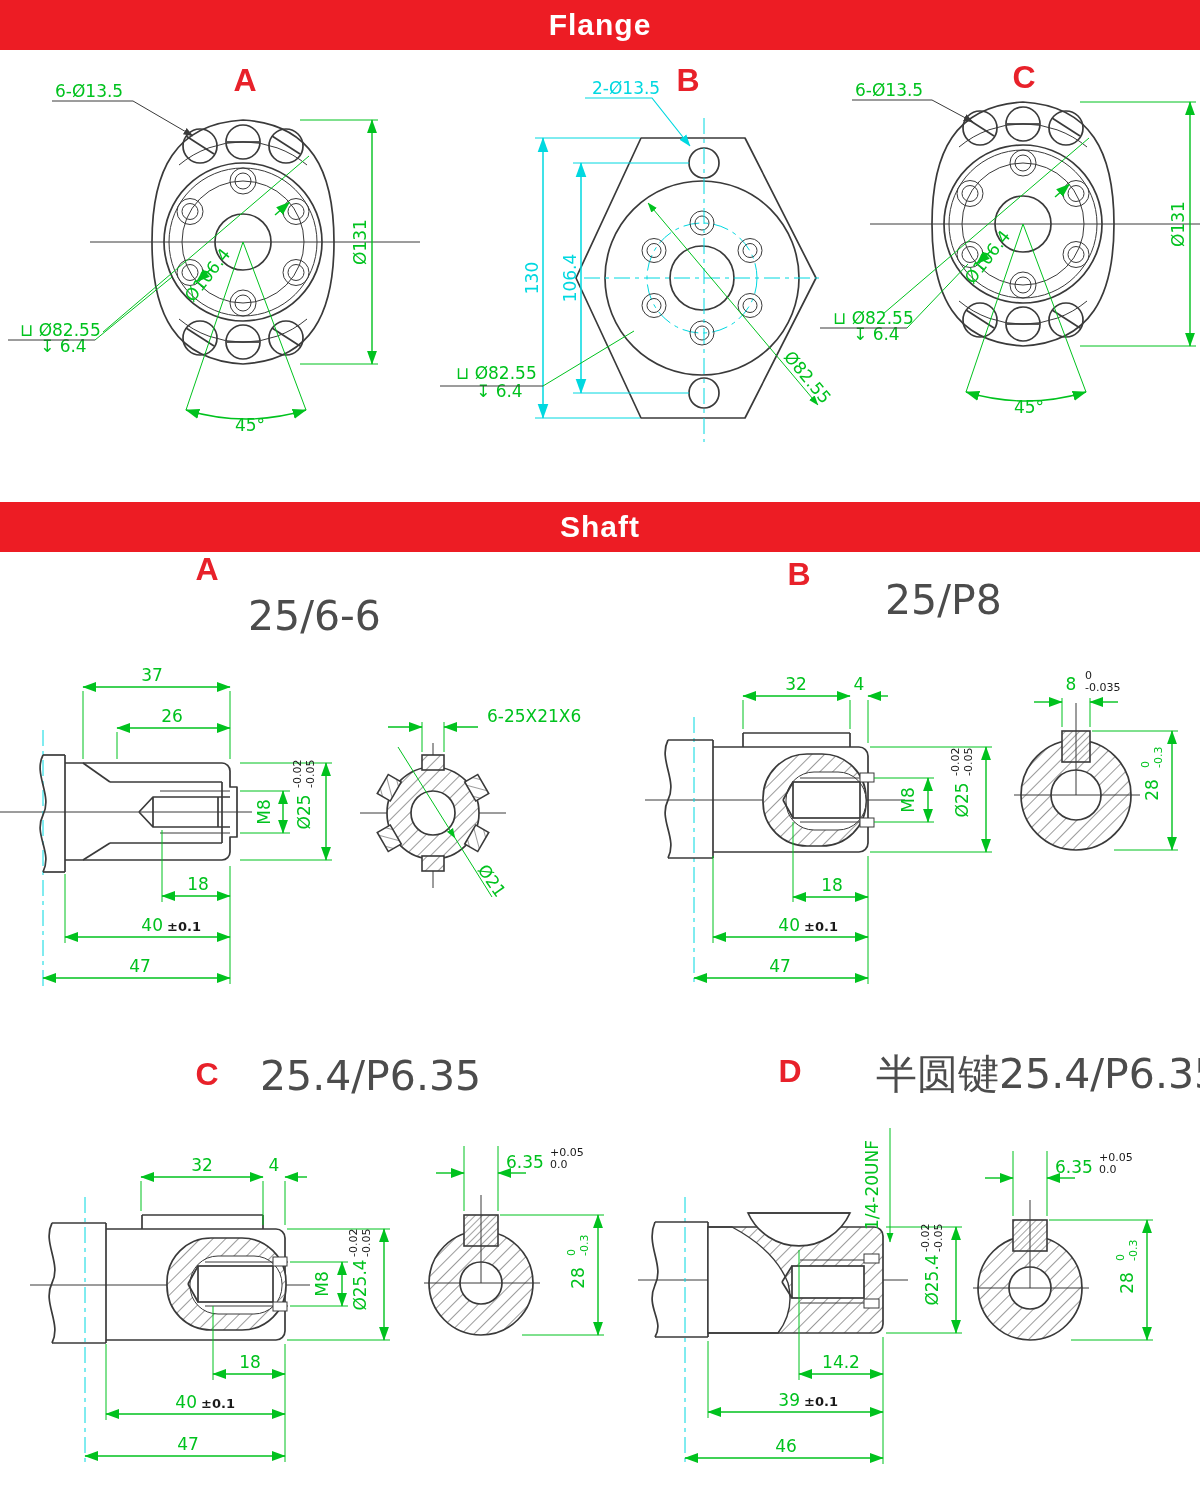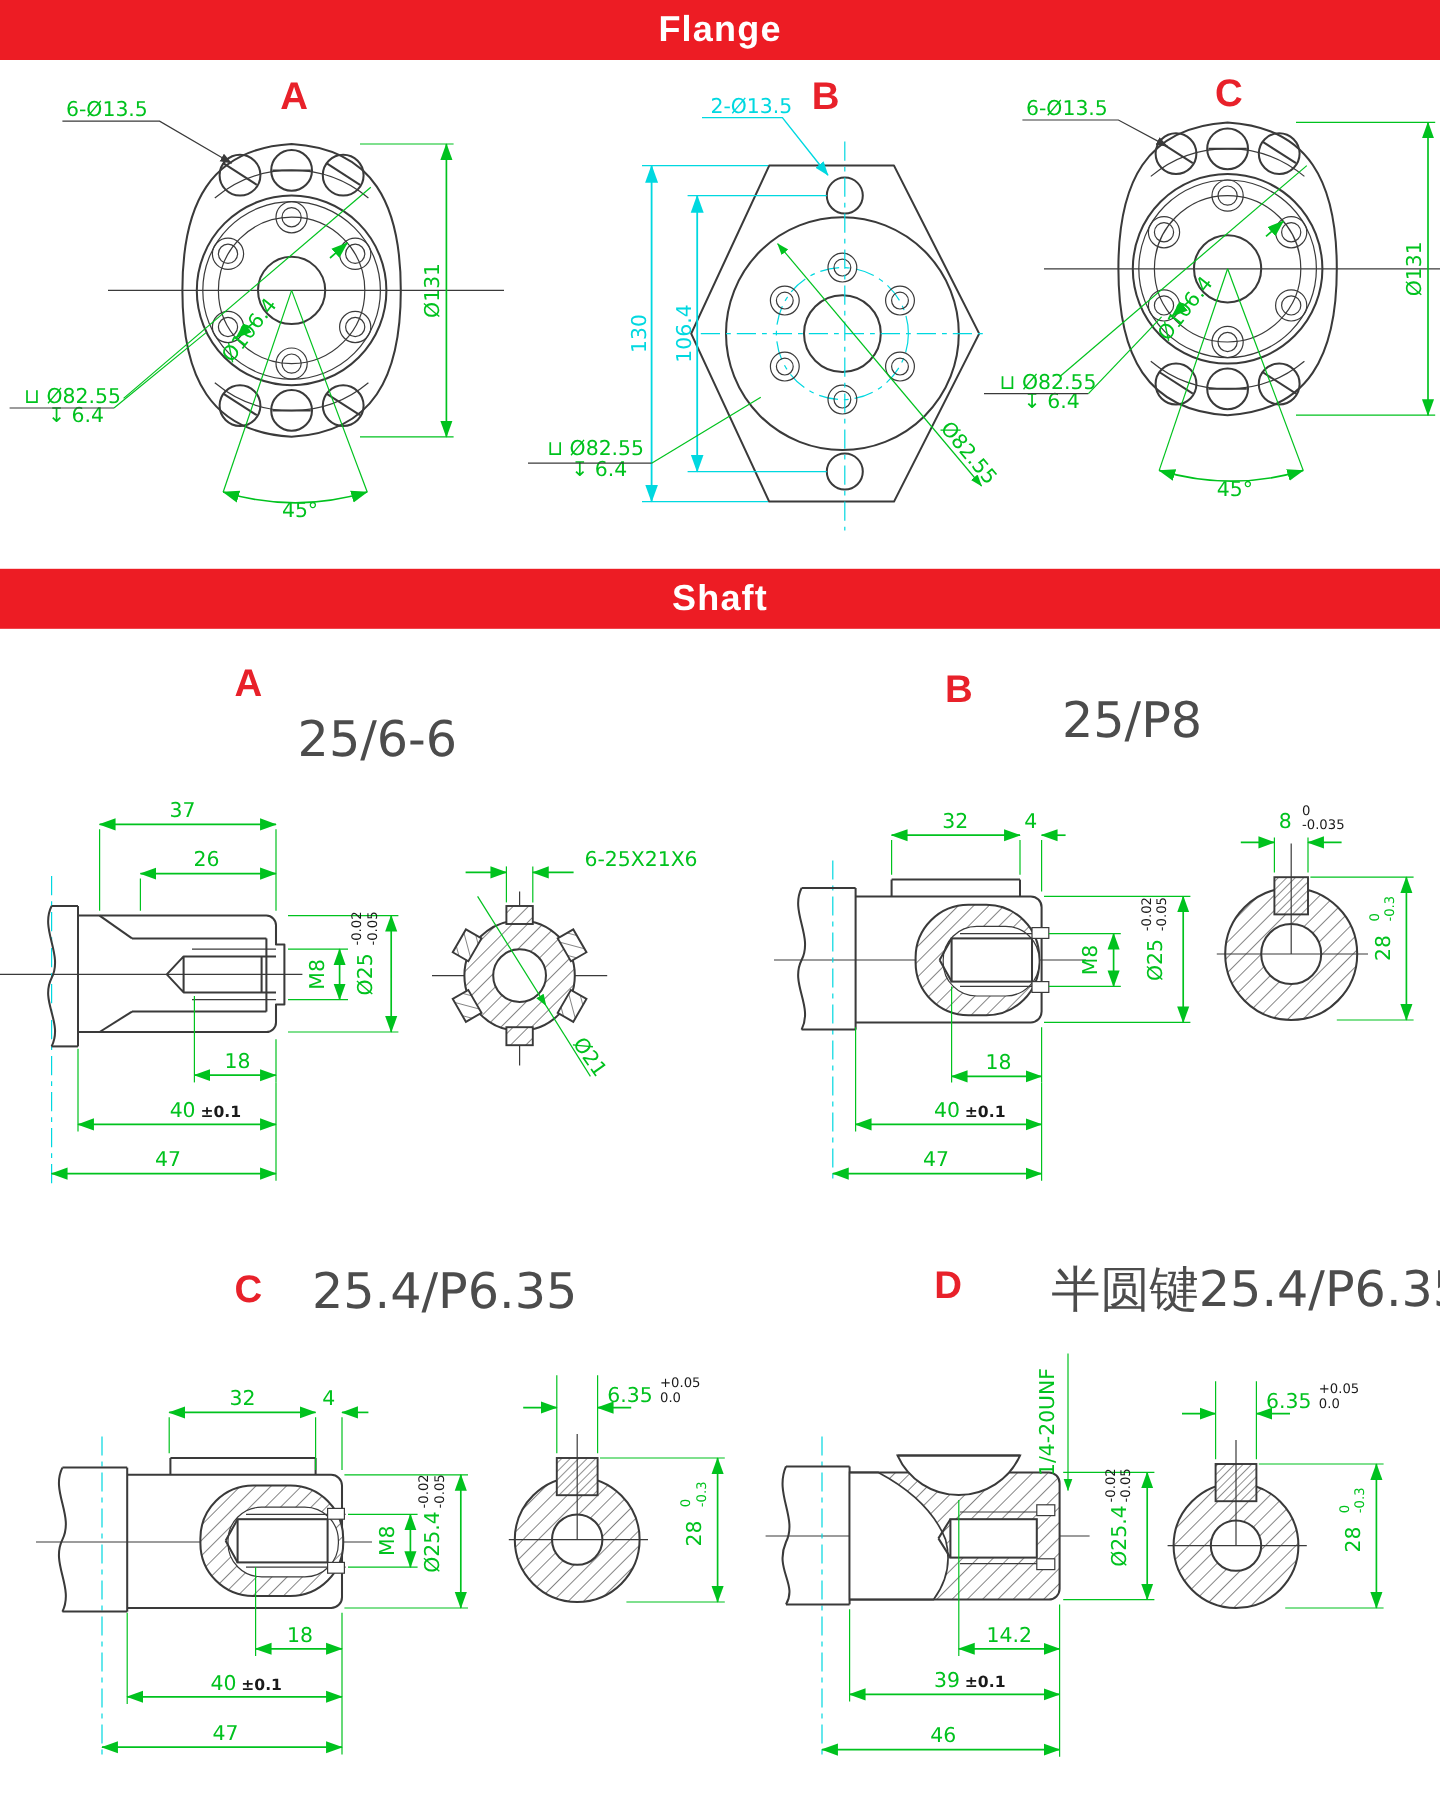--- a/index.html
+++ b/index.html
@@ -26,21 +26,21 @@
   text.ttl{fill:#4c4c4c;font-size:41px;}
   text.ltr{fill:#E8212A;font-size:32px;font-weight:bold;font-family:"Liberation Sans",sans-serif;}
   .mid{text-anchor:middle;}
 </style>
 </head>
 <body>
 
 <div id="page">
 
   <div class="banner" style="top:0">Flange</div>
-  <div class="banner" style="top:474px">Shaft</div>
+  <div class="banner" style="top:502px">Shaft</div>
 
   <svg width="1200" height="1502" viewBox="0 0 1200 1502">
     <defs>
       <pattern id="h1" patternUnits="userSpaceOnUse" width="9" height="9" patternTransform="rotate(45)">
         <rect width="9" height="9" fill="#ffffff"></rect>
         <line x1="0" y1="0" x2="0" y2="9" stroke="#474747" stroke-width="1.1"></line>
       </pattern>
       <pattern id="h2" patternUnits="userSpaceOnUse" width="5" height="5" patternTransform="rotate(45)">
         <rect width="5" height="5" fill="#ffffff"></rect>
         <line x1="0" y1="0" x2="0" y2="5" stroke="#474747" stroke-width="1"></line>

